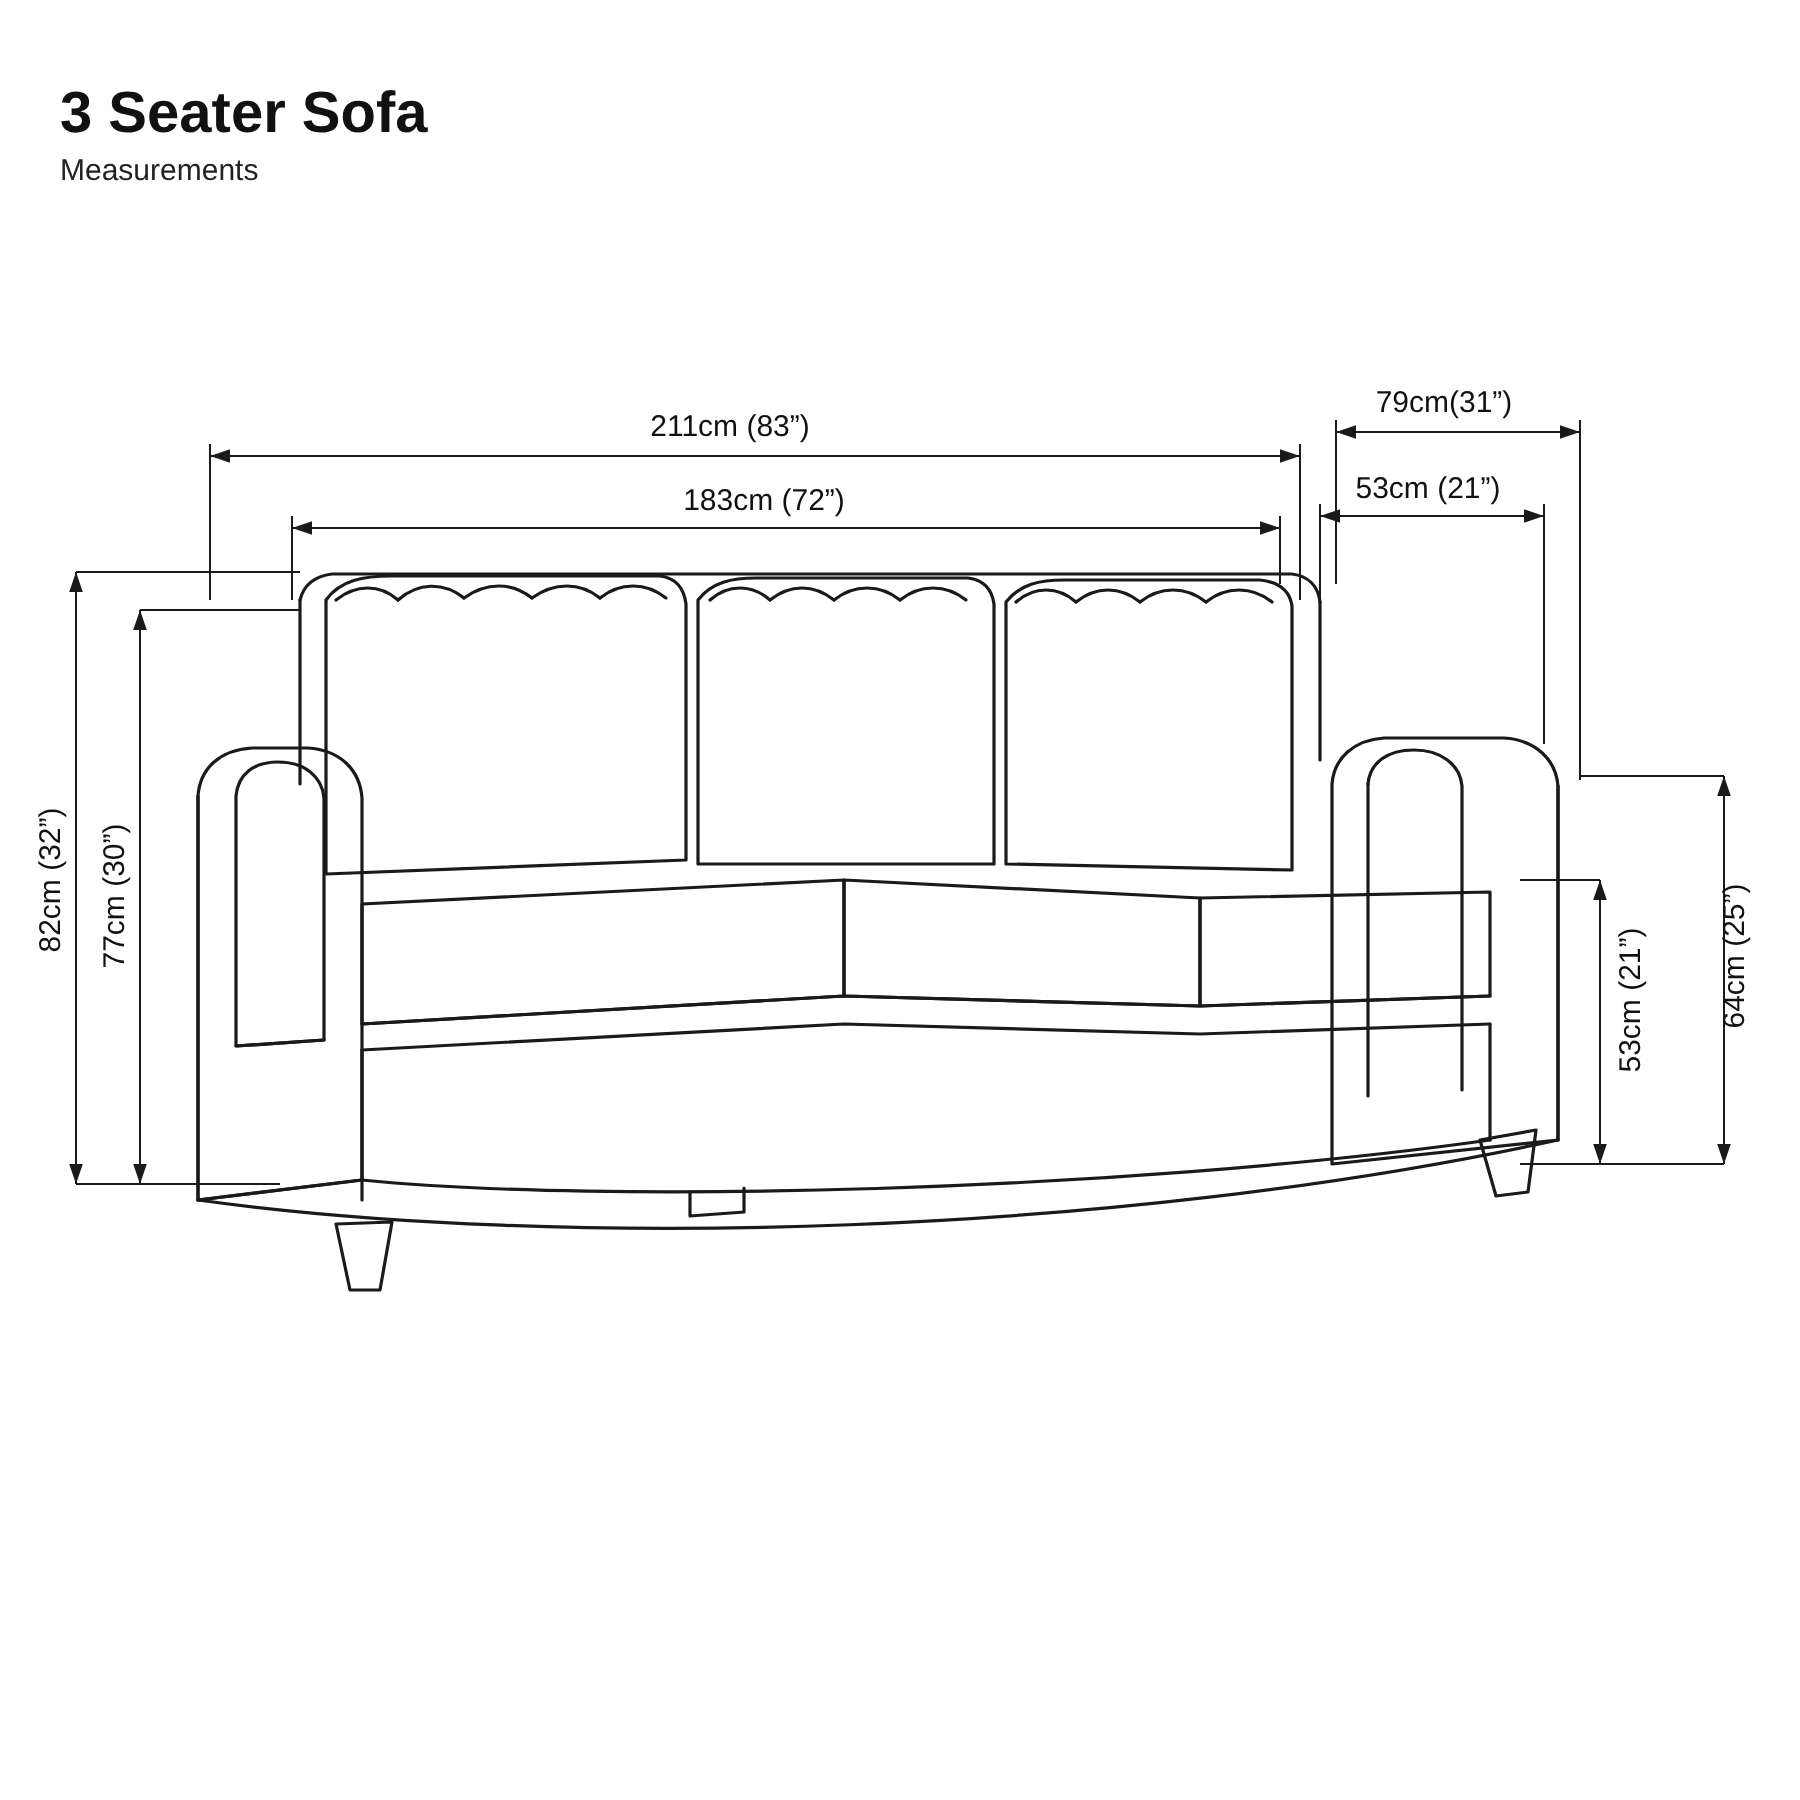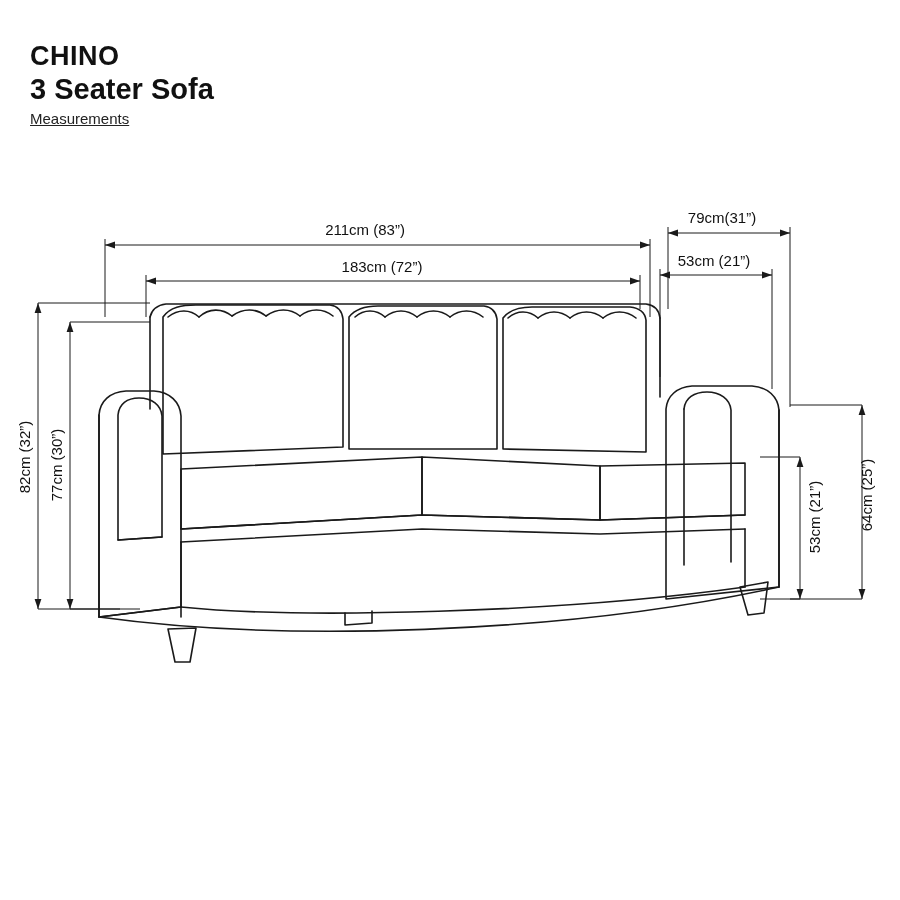--- a/index.html
+++ b/index.html
@@ -38,45 +38,42 @@
     font-size: 29px;
     font-weight: bold;
     color: #111111;
     margin: 0 0 6px 0;
   }
   .title-note {
     font-size: 15px;
     font-weight: normal;
     color: #222222;
     margin: 0;
-    text-decoration: underline;
   }
   
   .drawing {
     position: absolute;
     left: 0;
     top: 0;
     width: 900px;
     height: 865px;
-    margin-top: 17px;
   }
   svg { display: block; }
   .lbl {
     font-family: "Liberation Sans", sans-serif;
     font-size: 15px;
     fill: #111111;
   }
 </style>
 </head>
 <body>
 
 <div class="sheet">
 
   <div class="titleblock">
-    <div class="title-main">CHINO</div>
     <div class="title-sub">3 Seater Sofa</div>
     <div class="title-note">Measurements</div>
   </div>
 
   <div class="drawing">
     <svg width="900" height="900" viewBox="0 0 900 900" xmlns="http://www.w3.org/2000/svg">
       <defs>
         <marker id="arrL" markerWidth="12" markerHeight="10" refX="10" refY="5" orient="auto" markerUnits="userSpaceOnUse">
           <path d="M10,5 L0,1.6 L0,8.4 Z" fill="#1a1a1a"></path>
         </marker>

